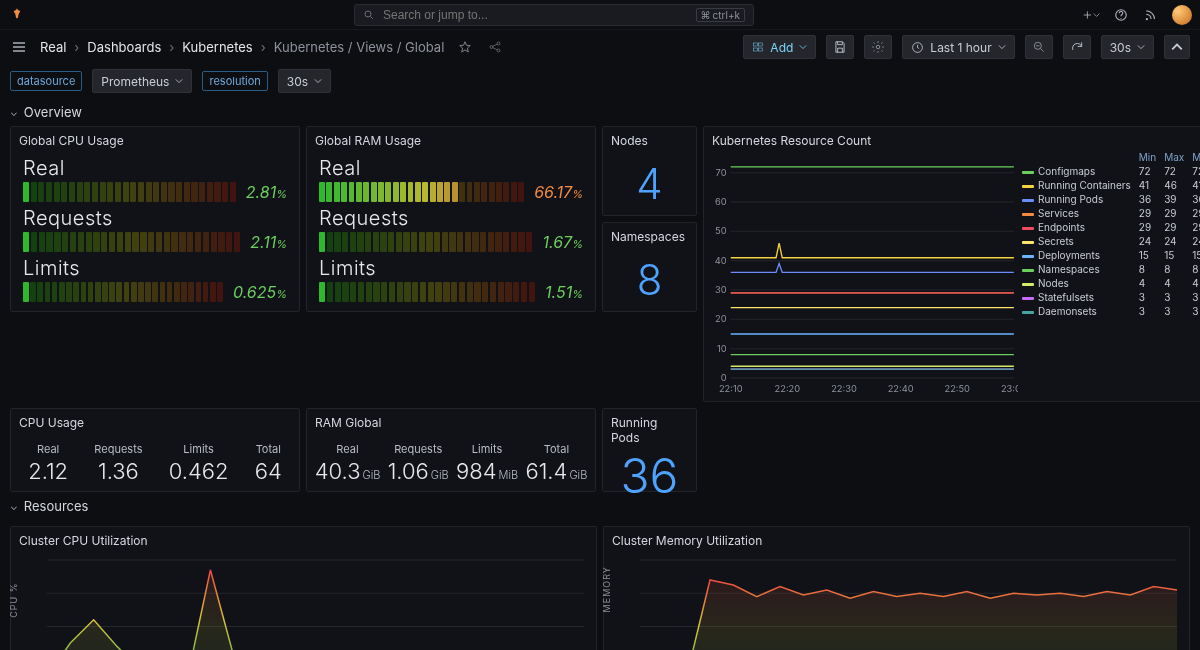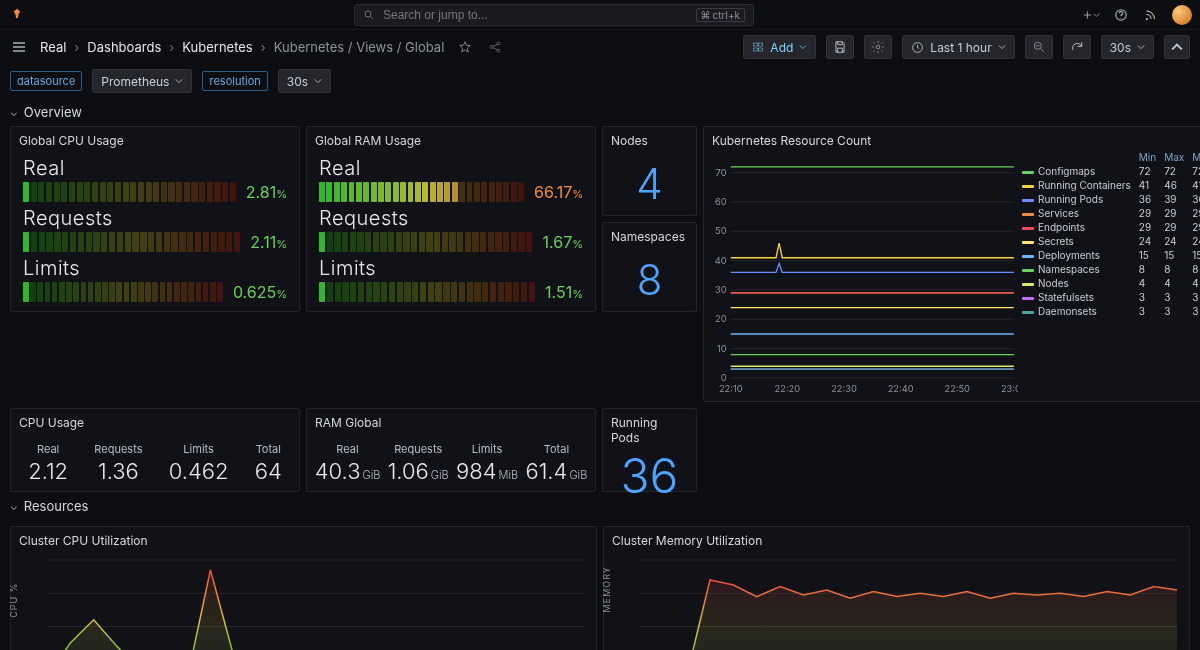--- a/index.html
+++ b/index.html
@@ -51,21 +51,21 @@
   .row1b{display:grid;grid-template-columns:290px 290px 95px 500px;gap:6px;margin-top:6px}
   .row2{display:grid;grid-template-columns:1fr 1fr;gap:6px;margin-top:6px}
   .panel{background:#111217;border:1px solid var(--panel-border);border-radius:2px;position:relative}
   .panel .ptitle{font-size:12px;color:var(--title);padding:6px 8px 2px}
   
   .gauge-stack{padding:4px 12px 10px;display:flex;flex-direction:column;gap:2px}
   .g-label{font-size:20px;color:#e6e8ed;font-weight:300;letter-spacing:.5px;margin-top:2px}
   .g-row{display:flex;align-items:center;gap:10px}
   .g-bars{display:flex;gap:1.5px;height:20px;flex:1}
   .g-bars span{flex:1;border-radius:1px}
-  .g-pct{font-size:16px;}
+  .g-pct{font-size:16px;font-style:italic;}
   .g-pct small{font-size:11px}
   
   .stat-row{display:flex;justify-content:space-around;text-align:center;padding:10px 4px 6px}
   .stat-mini .l{font-size:11px;color:#b7bcc5;margin-bottom:2px}
   .stat-mini .v{font-size:22px;color:#e6e8ed;font-weight:300}
   .stat-mini .v small{font-size:11px;color:#b7bcc5;margin-left:2px}
   .bigstat{display:flex;align-items:center;justify-content:center;font-size:42px;color:var(--big-blue);font-weight:300;height:calc(100% - 22px)}
   .bigstat.tall{font-size:48px}
   
   .rcount{height:276px}

